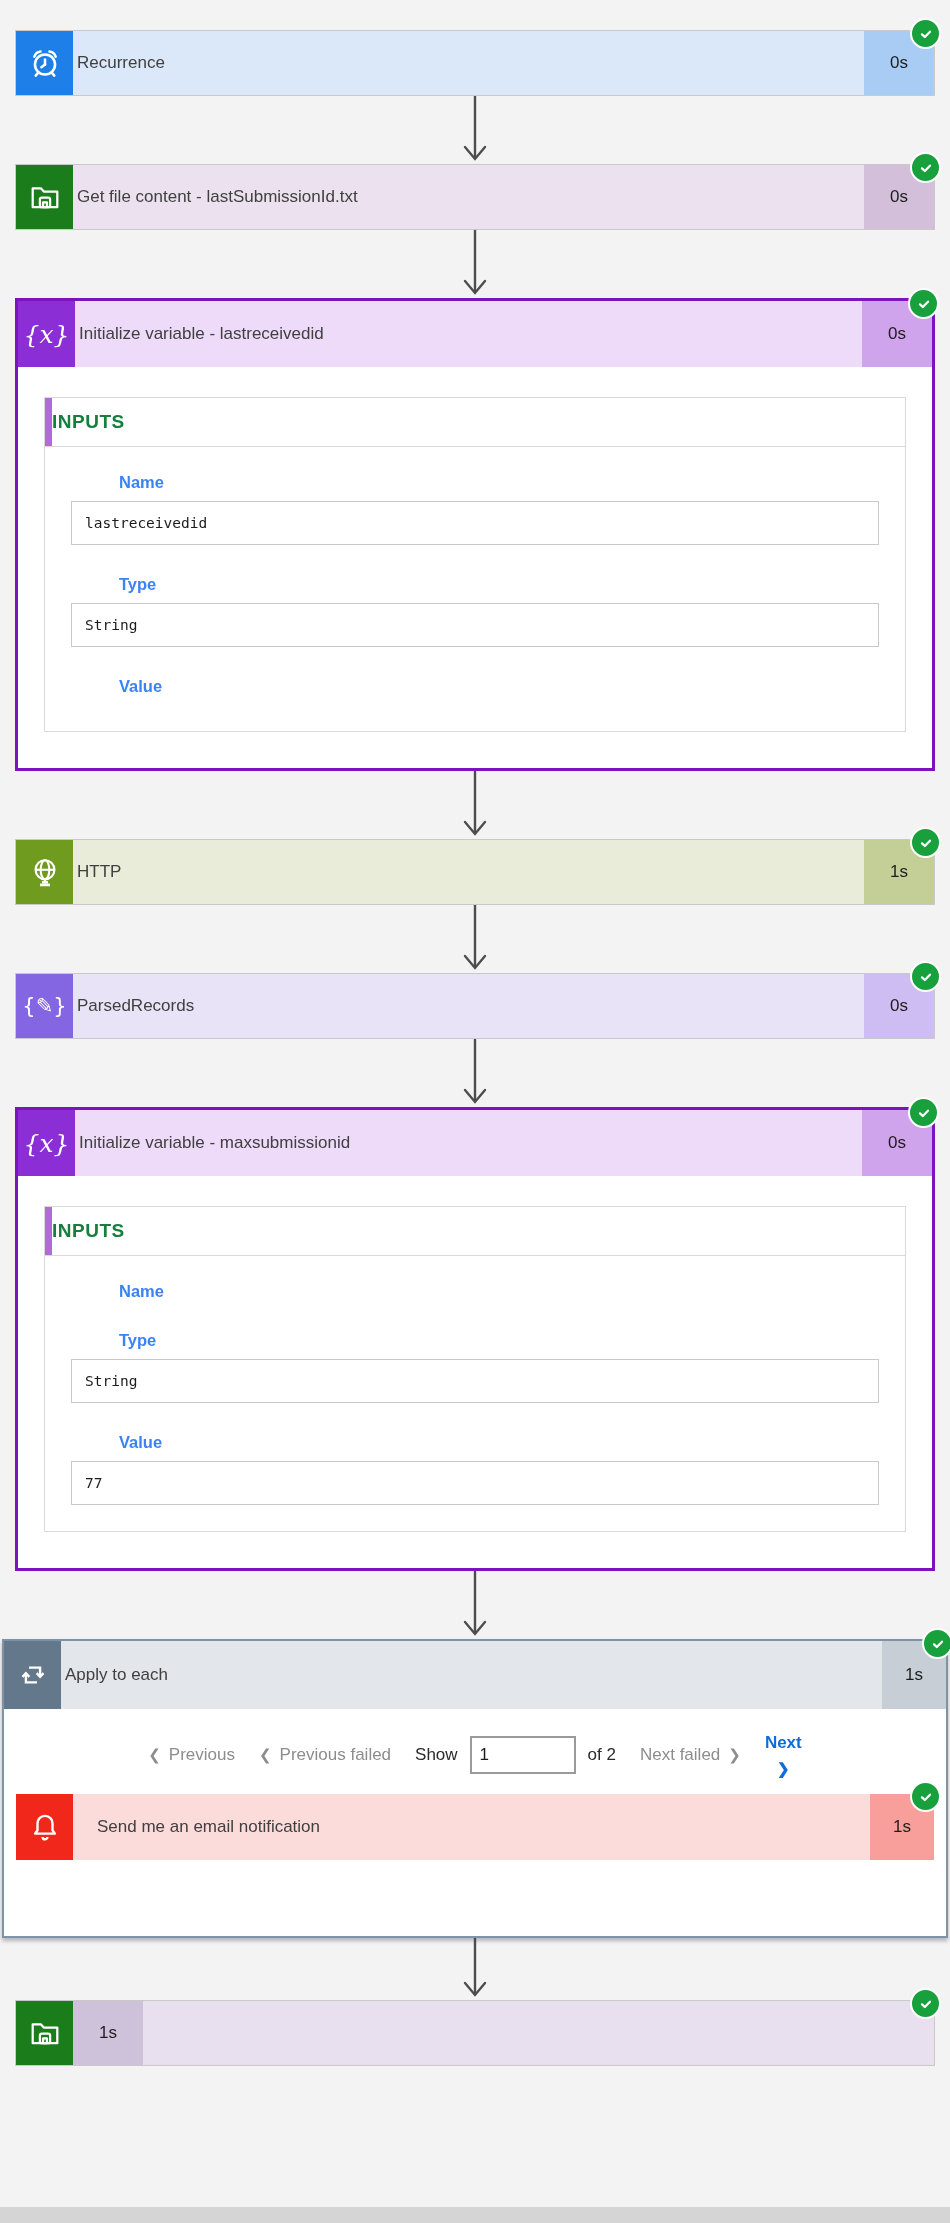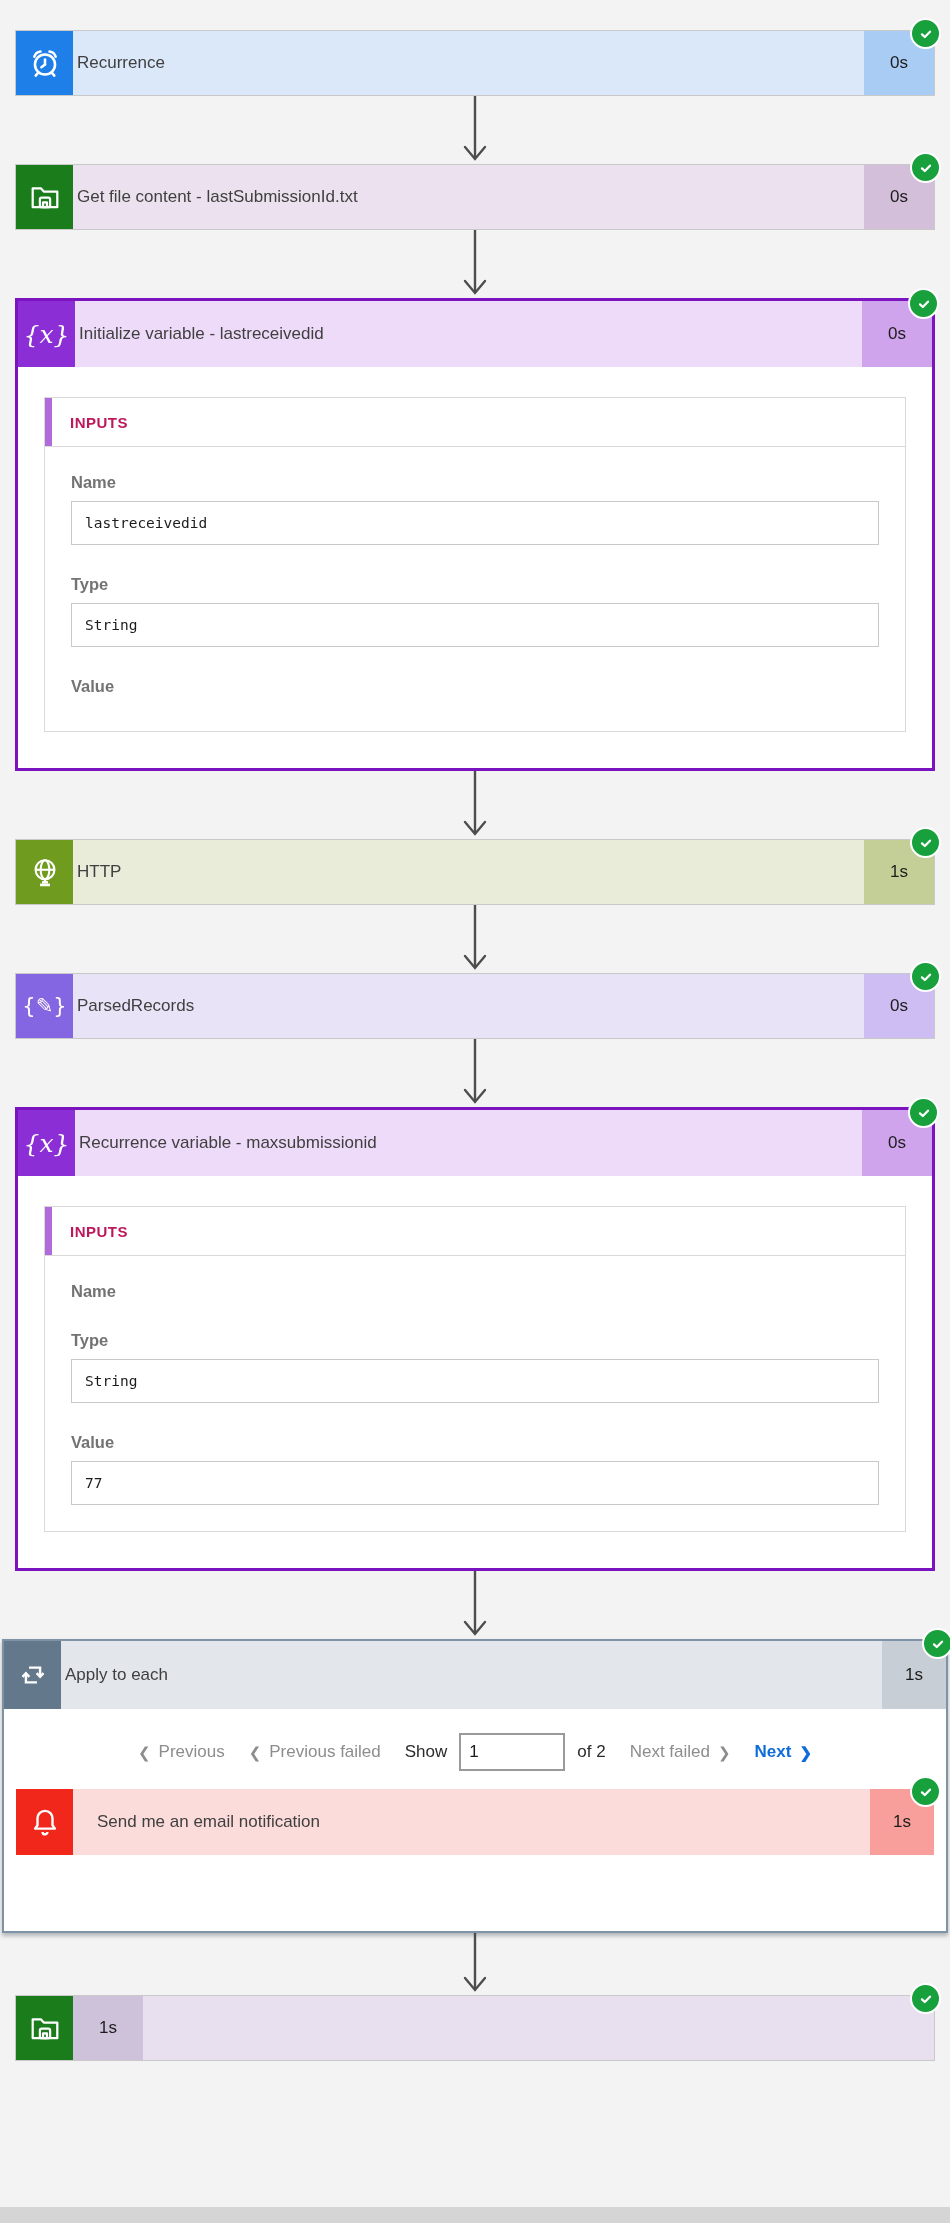--- a/index.html
+++ b/index.html
@@ -61,30 +61,29 @@
   .card-body{padding:30px 26px 36px;}
   .inputs-header{
     display:flex;align-items:stretch;
     height:50px;
     border:1px solid #d9d9d9;
     background:#fff;box-sizing:border-box;
   }
   .inputs-accent{flex:0 0 7px;background:#b16ad9;}
   .inputs-title{
     display:flex;align-items:center;
-    padding-left:18px;
-    font-weight:bold;font-size:15px;letter-spacing:.5px;color:#be185d;
+    font-weight:bold;font-size:19px;letter-spacing:.5px;color:#15803d;
   }
   .inputs-fields{
     border:1px solid #d9d9d9;margin-top:-1px;
     padding:26px 26px 26px;background:#fff;
   }
   .field{margin-bottom:30px;}
   .field:last-child{margin-bottom:0;}
-  .field-label{font-weight:bold;font-size:16.5px;color:#737373;margin-bottom:9px;}
+  .field-label{font-weight:bold;font-size:16.5px;color:#3b82f6;margin-bottom:9px;margin-left:48px;}
   .field-value{
     border:1px solid #c9c9c9;height:44px;box-sizing:border-box;
     display:flex;align-items:center;padding-left:13px;
     font-family:"DejaVu Sans Mono",monospace;font-size:14.5px;color:#1c1c1c;
     background:#fff;
   }
   
   .loop-card{
     position:relative;
     margin:0 2px;
@@ -100,21 +99,21 @@
   .loop-header .dur{flex:0 0 64px;background:#c7ced6;}
   .loop-body{padding:0 12px 76px;}
   .pagination{
     display:flex;align-items:center;justify-content:center;
     margin:24px 0 18px;font-size:17px;gap:24px;
   }
   .pg{display:flex;align-items:center;gap:8px;background:none;border:none;
       font-family:inherit;font-size:17px;padding:0;cursor:pointer;}
   .pg-gray{color:#8d8d8d;}
   .pg-dark{color:#2b2b2b;}
-  .pg-blue{color:#0f6cdb;font-weight:bold;}
+  .pg-blue{color:#0f6cdb;font-weight:bold;flex-direction:column;}
   .chev{font-size:15px;line-height:1;}
   .show-group{display:flex;align-items:center;gap:12px;}
   .page-input{
     width:106px;height:38px;box-sizing:border-box;
     border:2px solid #9a9a9a;background:#fff;
     font-family:"Liberation Sans",sans-serif;font-size:17px;color:#1c1c1c;
     padding:0 8px;
   }
   .loop-body .row{margin:0;height:66px;}
   .loop-body .dur{flex:0 0 64px;}
@@ -284,21 +283,21 @@
   <div class="card">
     <span class="badge">
       <svg width="16" height="16" viewBox="0 0 24 24" fill="none" stroke="#fff" stroke-width="3.4" stroke-linecap="round" stroke-linejoin="round">
           <path d="M6 12.5 L10.2 16.5 L18 8.5"></path>
         </svg>
     </span>
     <div class="row t-var">
       <div class="tile">
           <span class="glyph-x">{x}</span>
         </div>
-      <div class="row-label">Recurrence variable - maxsubmissionid</div>
+      <div class="row-label">Initialize variable - maxsubmissionid</div>
       <div class="dur">0s</div>
     </div>
     <div class="card-body">
       <div class="inputs-header">
         <span class="inputs-accent"></span>
         <span class="inputs-title">INPUTS</span>
       </div>
       <div class="inputs-fields">
         <div class="field">
           <div class="field-label">Name</div>

